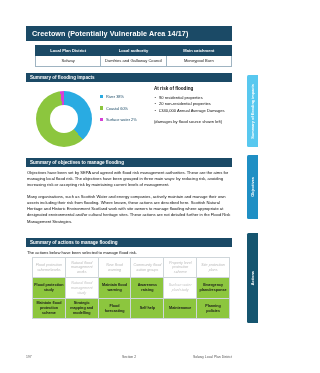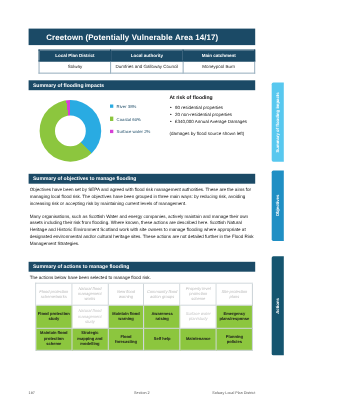--- a/index.html
+++ b/index.html
@@ -8,21 +8,21 @@
     background: #ffffff;
     font-family: "Liberation Sans", sans-serif;
     overflow: hidden;
   }
   .page { position: relative; width: 264px; height: 373px; background: #fff; }
 
   
   .title-bar {
     position: absolute; left: 26px; top: 26px; width: 206px; height: 15px;
     background: #1b4a66; color: #ffffff;
-    display: flex; align-items: center; padding-left: 16px;
+    display: flex; align-items: center; padding-left: 6px;
     font-size: 7.2px; font-weight: bold; letter-spacing: .1px;
   }
 
   
   .info-table {
     position: absolute; left: 35px; top: 45px; width: 197px;
     border-collapse: collapse; table-layout: fixed;
   }
   .info-table th {
     background: #1b4a66; color: #fff;

